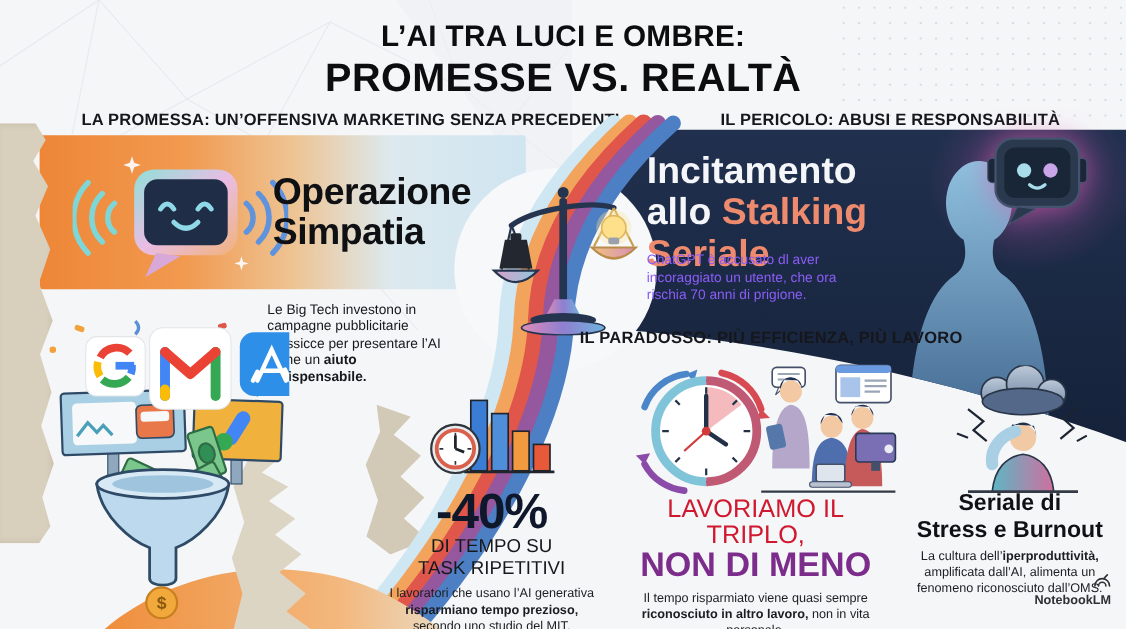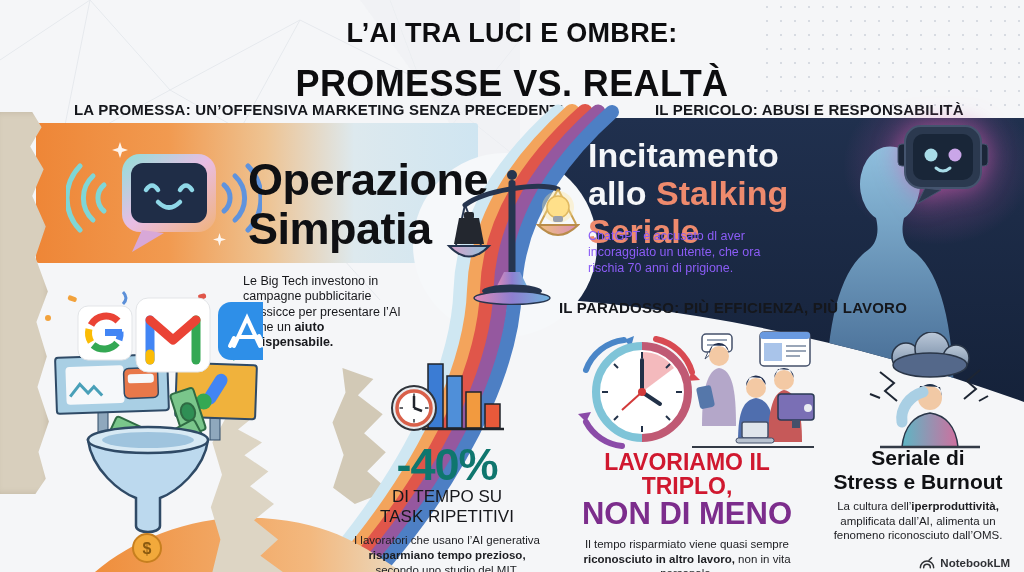--- a/index.html
+++ b/index.html
@@ -10,65 +10,65 @@
 
   
   #tri-pattern{left:0;top:0;width:520px;height:320px;opacity:.75;}
   #dot-grid{left:760px;top:0;width:264px;height:140px;
     background-image:radial-gradient(#c7cdd6 1.2px,transparent 1.4px);
     background-size:14px 14px;opacity:.65;}
 
   
   #main-title{left:0;top:18px;width:1024px;text-align:center;color:#0d0d0f;}
   #main-title .t1{font-size:27px;font-weight:800;letter-spacing:.3px;}
-  #main-title .t2{font-size:36px;font-weight:800;letter-spacing:.4px;margin-top:14px;}
+  #main-title .t2{font-size:36px;font-weight:800;letter-spacing:.4px;margin-top:1px;}
   .section-header{font-size:15px;font-weight:800;color:#15171c;letter-spacing:.2px;}
   #promise-header{left:74px;top:101px;}
   #danger-header{left:655px;top:101px;}
 
   
   #promise-banner{left:36px;top:123px;width:442px;height:140px;
     background:linear-gradient(90deg,#ee8637 0%,#f19a50 30%,#eec392 52%,#dde9ee 72%,#cfe5f1 100%);
     border-radius:3px;}
-  #banner-title{left:248px;top:156px;width:235px;font-size:45px;font-weight:800;color:#0f1013;line-height:1.08;letter-spacing:-.5px;}
+  #banner-title{left:248px;top:156px;width:235px;font-size:34px;font-weight:800;color:#0f1013;line-height:1.08;letter-spacing:-.5px;}
   #promise-body{left:243px;top:274px;width:168px;font-size:12.5px;color:#17181c;line-height:1.22;}
 
   
   #danger-title{left:588px;top:136px;width:218px;font-size:34px;font-weight:700;line-height:1.12;color:#f4f6f9;}
   #danger-body{left:588px;top:228px;width:205px;font-size:12.5px;line-height:1.28;color:#8b5cf6;}
 
   
-  #paradox-header{left:527px;top:299px;margin-left:32px;}
+  #paradox-header{left:527px;top:299px;}
   .stat{position:absolute;text-align:center;color:#17181c;}
   #stat-time{left:347px;top:352px;width:200px;}
   #stat-time .value{font-size:45px;font-weight:800;letter-spacing:-1px;line-height:1;margin-top:2px;}
   #stat-time .lbl{font-size:17px;font-weight:400;line-height:1.18;}
   .stat .body{font-size:11.5px;line-height:1.28;margin-top:6px;color:#1c1d21;}
   #stat-triple{left:562px;top:450px;width:250px;}
-  #stat-triple .l1{font-size:23px;font-weight:700;line-height:1.05;text-align:center;}
+  #stat-triple .l1{font-size:23px;font-weight:400;line-height:1.05;text-align:center;}
   #stat-triple .l2{font-size:31px;font-weight:800;line-height:1.05;}
   #stat-burnout{left:818px;top:446px;width:200px;}
   #stat-burnout .ttl{font-size:21px;font-weight:800;line-height:1.12;color:#101114;}
   #stat-burnout .body{font-size:11.5px;}
 
   
   .paper{background:#d8cfbd;}
   #paper-left{left:0;top:112px;width:52px;height:382px;
     clip-path:polygon(0 0,62% 0,80% 4%,58% 9%,84% 15%,62% 22%,88% 30%,68% 38%,92% 47%,70% 55%,90% 64%,72% 72%,94% 81%,74% 89%,88% 96%,68% 100%,0 100%);
     box-shadow:inset -4px 0 6px rgba(120,105,80,.25);}
   #paper-mid{left:206px;top:410px;width:80px;height:162px;background:#ddd5c4;
     clip-path:polygon(30% 0,55% 6%,40% 12%,70% 20%,48% 28%,78% 38%,55% 47%,85% 58%,60% 68%,90% 80%,68% 90%,96% 100%,8% 100%,18% 80%,6% 60%,20% 40%,8% 20%);}
   #paper-small{left:330px;top:368px;width:62px;height:136px;background:#d2c9b6;
     clip-path:polygon(20% 0,70% 8%,45% 20%,85% 34%,55% 48%,90% 62%,60% 76%,95% 90%,40% 100%,5% 88%,22% 64%,4% 40%,25% 18%);}
 
   
   #scale-bg{left:413px;top:153px;width:184px;height:184px;border-radius:50%;background:#f6f8fa;}
 
   
-  #footer{right:14px;bottom:2px;display:flex;align-items:center;gap:5px;color:#2f3135;font-size:11.5px;font-weight:600;}
+  #footer{right:14px;bottom:20px;display:flex;align-items:flex-end;gap:5px;color:#2f3135;font-size:11.5px;font-weight:600;flex-direction:column;}
 
   svg{display:block;}
   .bold{font-weight:700;}
 </style>
 </head>
 <body>
 
 <div id="stage" class="nosel">
 
   <svg id="tri-pattern" class="abs" viewBox="0 0 520 320">
@@ -319,21 +319,21 @@
       <circle cx="26" cy="56" r="17" fill="#ffffff" stroke="#d9604a" stroke-width="3.5"></circle>
       <g stroke="#30343b" stroke-width="1.5">
         <line x1="26" y1="41.5" x2="26" y2="45"></line>
           <line x1="26" y1="67" x2="26" y2="70.5"></line>
         <line x1="11.5" y1="56" x2="15" y2="56"></line>
           <line x1="37" y1="56" x2="40.5" y2="56"></line>
       </g>
       <line x1="26" y1="56" x2="26" y2="44" stroke="#20242b" stroke-width="2.5"></line>
       <line x1="26" y1="56" x2="34" y2="59" stroke="#20242b" stroke-width="2.5"></line>
     </svg>
-    <div class="value" style="color:#0f766e">-40%</div>
+    <div class="value" style="color:#0f172a">-40%</div>
     <div class="lbl">DI TEMPO SU</div>
     <div class="lbl">TASK RIPETITIVI</div>
     <div class="body"><span>I lavoratori che usano l’AI generativa </span><span class="bold">risparmiano tempo prezioso,</span><span> secondo uno studio del MIT.</span></div>
   </div>
 
   <svg class="abs" style="left:556px;top:330px" width="260" height="122" viewBox="0 0 260 122">
 
     <path d="M30,40 A46,46 0 0 1 68,10" stroke="#4a86c8" stroke-width="6" fill="none" stroke-linecap="round"></path>
     <path d="M68,10 l10,-4 l-3,11 Z" fill="#4a86c8"></path>
     <path d="M100,9 A48,48 0 0 1 136,42" stroke="#d84a52" stroke-width="6" fill="none" stroke-linecap="round"></path>

